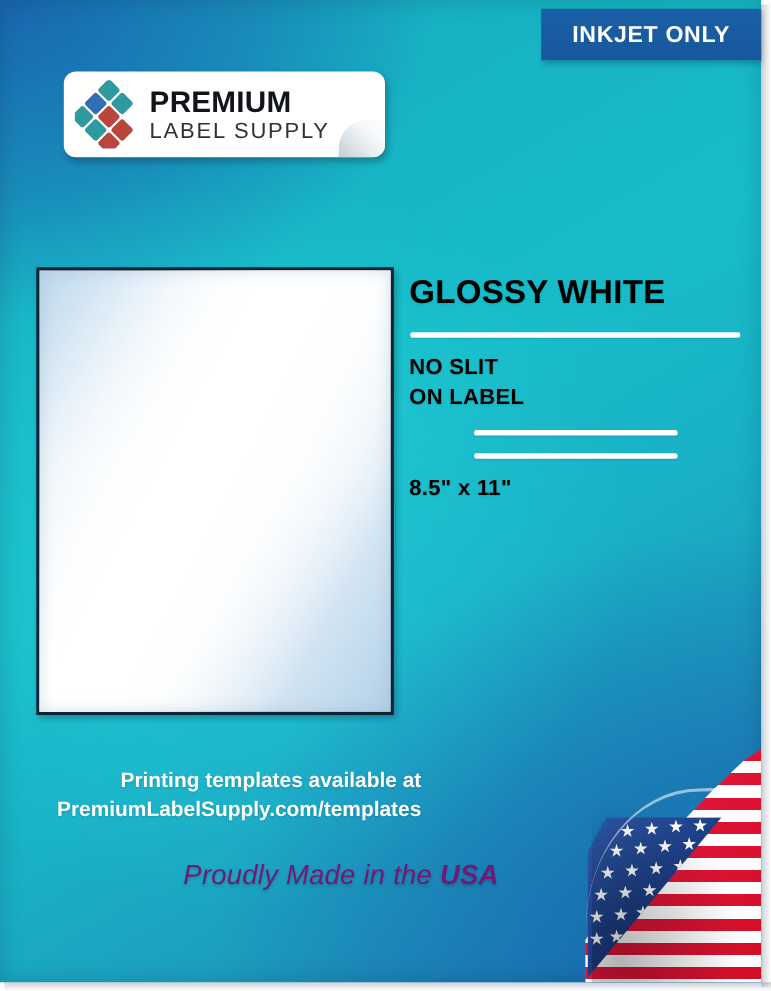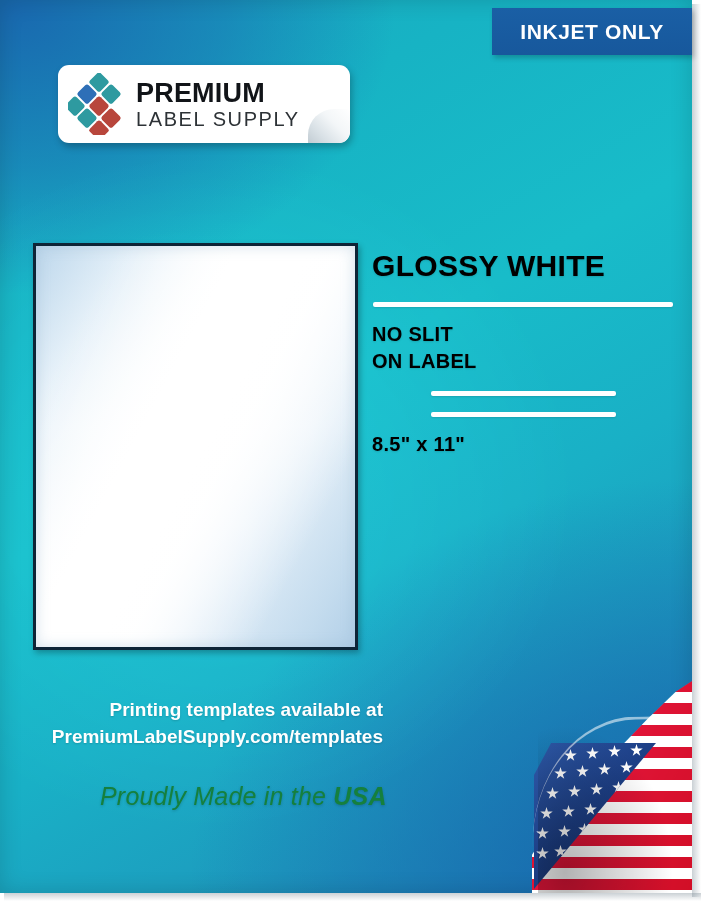--- a/index.html
+++ b/index.html
@@ -199,22 +199,22 @@
     line-height: 1.4;
     text-shadow: 0 1px 2px rgba(0,0,0,0.16);
     margin-top: 42px;
   }
 
   
   .made-usa {
     position: absolute;
     left: 100px; top: 782px;
     width: 420px;
-    text-align: left;
-    color: #15803d;
+    text-align: center;
+    color: #701a75;
     font-size: 25px;
     font-style: italic;
     letter-spacing: 0.2px;
     text-shadow: 0 1px 3px rgba(0,0,0,0.2);
   }
   .made-usa b { font-weight: bold; font-style: italic; }
 
   
   .flag-peel {
     position: absolute;

